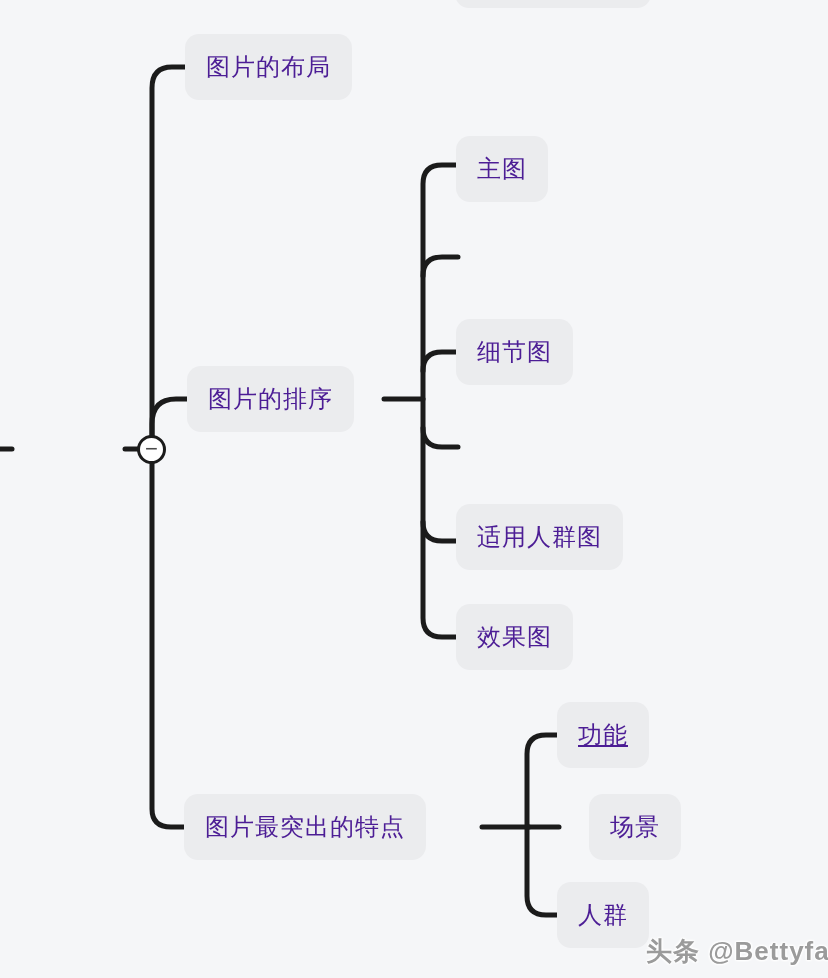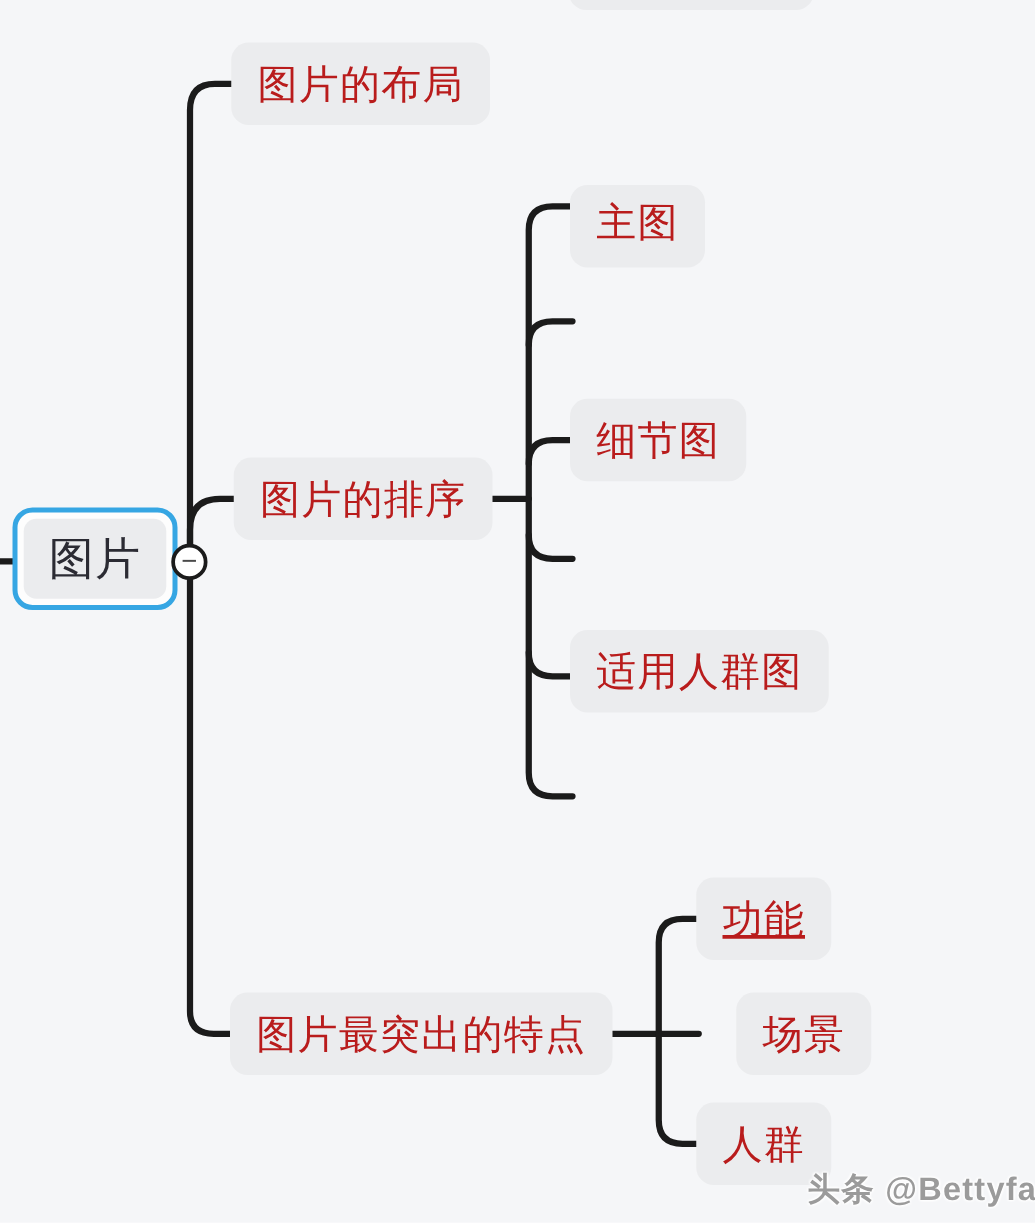--- a/index.html
+++ b/index.html
@@ -17,22 +17,22 @@
   .edges {
     position: absolute;
     left: 0;
     top: 0;
     z-index: 0;
   }
   .node {
     position: absolute;
     z-index: 1;
     background: #ebecee;
-    color: #b91c1c;
-    font-size: 32px;
+    color: #4c1d95;
+    font-size: 24px;
     line-height: 34px;
     padding: 16px 21px;
     border-radius: 14px;
     white-space: nowrap;
     letter-spacing: 1px;
     cursor: default;
   }
   .root-wrap {
     position: absolute;
     z-index: 1;
@@ -110,40 +110,38 @@
     <path d="M 423,371 Q 423,352 442,352 H 458"></path>
     <path d="M 423,428 Q 423,447 442,447 H 458"></path>
     <path d="M 423,522 Q 423,541 442,541 H 458"></path>
     <path d="M 482,827 H 529"></path>
     <path d="M 559,735 H 546 Q 527,735 527,754 V 896 Q 527,915 546,915 H 559"></path>
     <path d="M 527,827 H 559"></path>
   </svg>
 
   <div class="clipped-node"></div>
 
-  <div class="root-wrap">
-    <div class="root-inner">图片</div>
-  </div>
 
   <div class="collapse-btn">−</div>
 
   <div class="node" style="left:185px; top:34px;">图片的布局</div>
 
   <div class="node" style="left:187px; top:366px;">图片的排序</div>
 
   <div class="node" style="left:184px; top:794px;text-align:center;">图片最突出的特点</div>
 
-  <div class="node" style="left:456px; top:148px;font-family:Liberation Mono, monospace;">主图</div>
+  <div class="node" style="left:456px; top:136px;">主图</div>
 
 
   <div class="node" style="left:456px; top:319px;">细节图</div>
 
 
   <div class="node" style="left:456px; top:504px;">适用人群图</div>
 
+  <div class="node" style="left:456px; top:604px;">效果图</div>
 
   <div class="node" style="left:557px; top:702px;text-decoration:underline;">功能</div>
 
   <div class="node" style="left:589px; top:794px;">场景</div>
 
   <div class="node" style="left:557px; top:882px;">人群</div>
 
   <div class="watermark">头条 @Bettyfan</div>
 
 </div>

